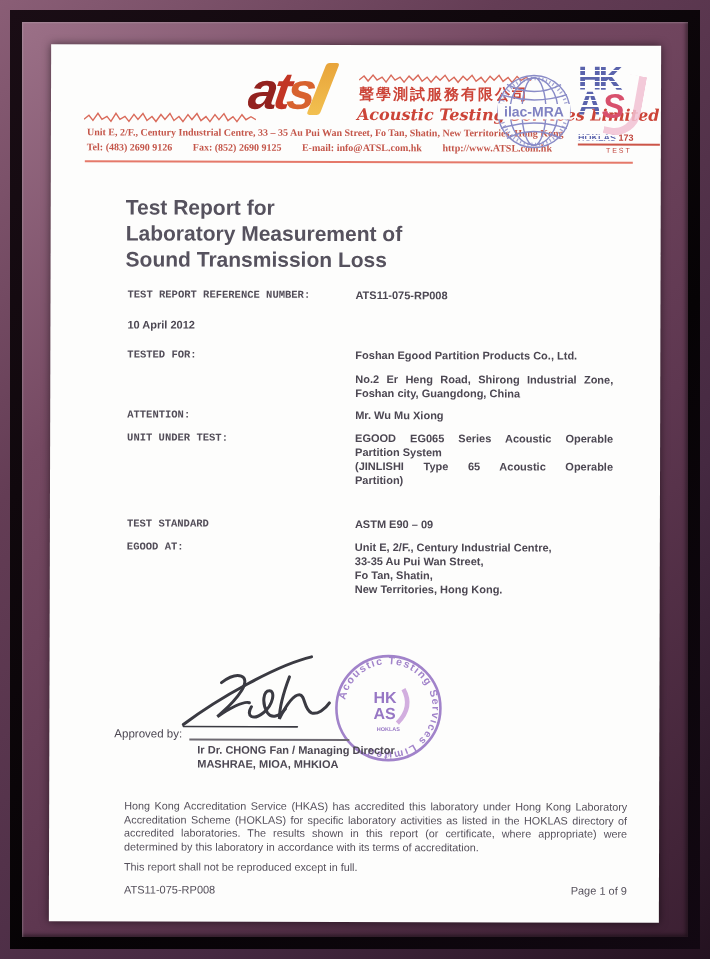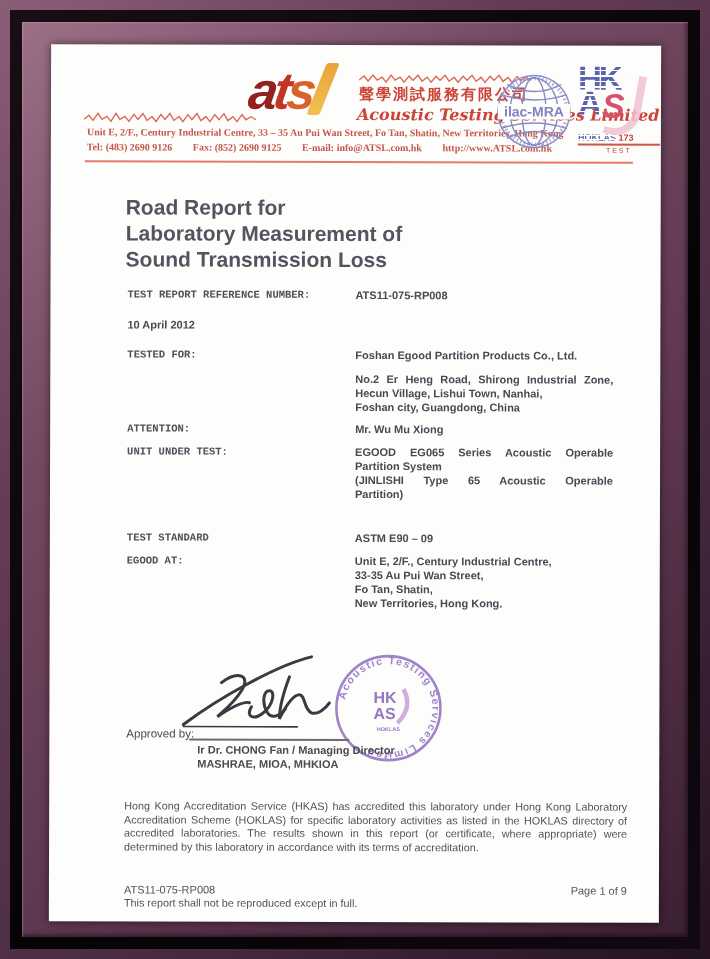--- a/index.html
+++ b/index.html
@@ -46,26 +46,26 @@
   .row{display:flex;}
   .lab{width:228px;font-weight:bold;color:#524d58;white-space:nowrap;font-size:10.5px;line-height:14px;flex:none;font-family:Liberation Mono, monospace;}
   .val{width:258px;font-weight:bold;line-height:14px;}
   .val div{min-height:14px;}
   .j{text-align:justify;text-align-last:justify;}
   .mb16{margin-bottom:16px;}.mb10{margin-bottom:10px;}.mb8{margin-bottom:8px;}
   .mb9{margin-bottom:9px;}.mb30{margin-bottom:30px;}
   
   .sig{left:128px;top:606px;width:156px;height:84px;}
   .stamp{left:282px;top:606px;width:114px;height:114px;opacity:.92;}
-  .approved{left:77px;top:683px;font-size:11.5px;color:#4c4752;}
+  .approved{left:65px;top:683px;font-size:11.5px;color:#4c4752;}
   .sigline{left:140px;top:694px;width:160px;height:2px;background:#6e6a72;}
   .signame{left:148px;top:699px;font-size:11px;font-weight:600;line-height:13.5px;color:#4c4752;}
   
   .accred{left:75px;top:755px;width:503px;font-size:10.8px;line-height:13.5px;color:#55505b;text-align:justify;}
-  .note{left:75px;top:852px;font-size:10.8px;color:#55505b;}
+  .note{left:75px;top:816px;font-size:10.8px;color:#55505b;}
   .footrow{left:75px;top:839px;width:503px;font-size:11px;color:#55505b;display:flex;justify-content:space-between;}
 </style>
 </head>
 <body>
 
 <div class="abs frame-band1"></div>
 <div class="abs frame-groove"></div>
 <div class="abs frame-band2"></div>
 
 <div class="abs paper">
@@ -111,21 +111,21 @@
       <span class="s-red">S</span>
     </div>
     <div class="hoklas-line">
       <span class="h1">HOKLAS</span>
       <span class="h2">173</span>
     </div>
     <div class="hoklas-test">TEST</div>
   </div>
 
   <div class="abs title">
-    <div>Road Report for</div>
+    <div>Test Report for</div>
     <div>Laboratory Measurement of</div>
     <div>Sound Transmission Loss</div>
   </div>
 
   <div class="abs details">
     <div class="row mb16">
       <div class="lab">TEST REPORT REFERENCE NUMBER:</div>
       <div class="val">
           <div>ATS11-075-RP008</div>
         </div>
@@ -138,21 +138,20 @@
     <div class="row mb10">
       <div class="lab">TESTED FOR:</div>
       <div class="val">
           <div>Foshan Egood Partition Products Co., Ltd.</div>
         </div>
     </div>
     <div class="row mb8">
       <div class="lab"></div>
       <div class="val">
         <div class="j">No.2 Er Heng Road, Shirong Industrial Zone,</div>
-        <div>Hecun Village, Lishui Town, Nanhai,</div>
         <div>Foshan city, Guangdong, China</div>
       </div>
     </div>
     <div class="row mb9">
       <div class="lab">ATTENTION:</div>
       <div class="val">
           <div>Mr. Wu Mu Xiong</div>
         </div>
     </div>
     <div class="row mb30">

